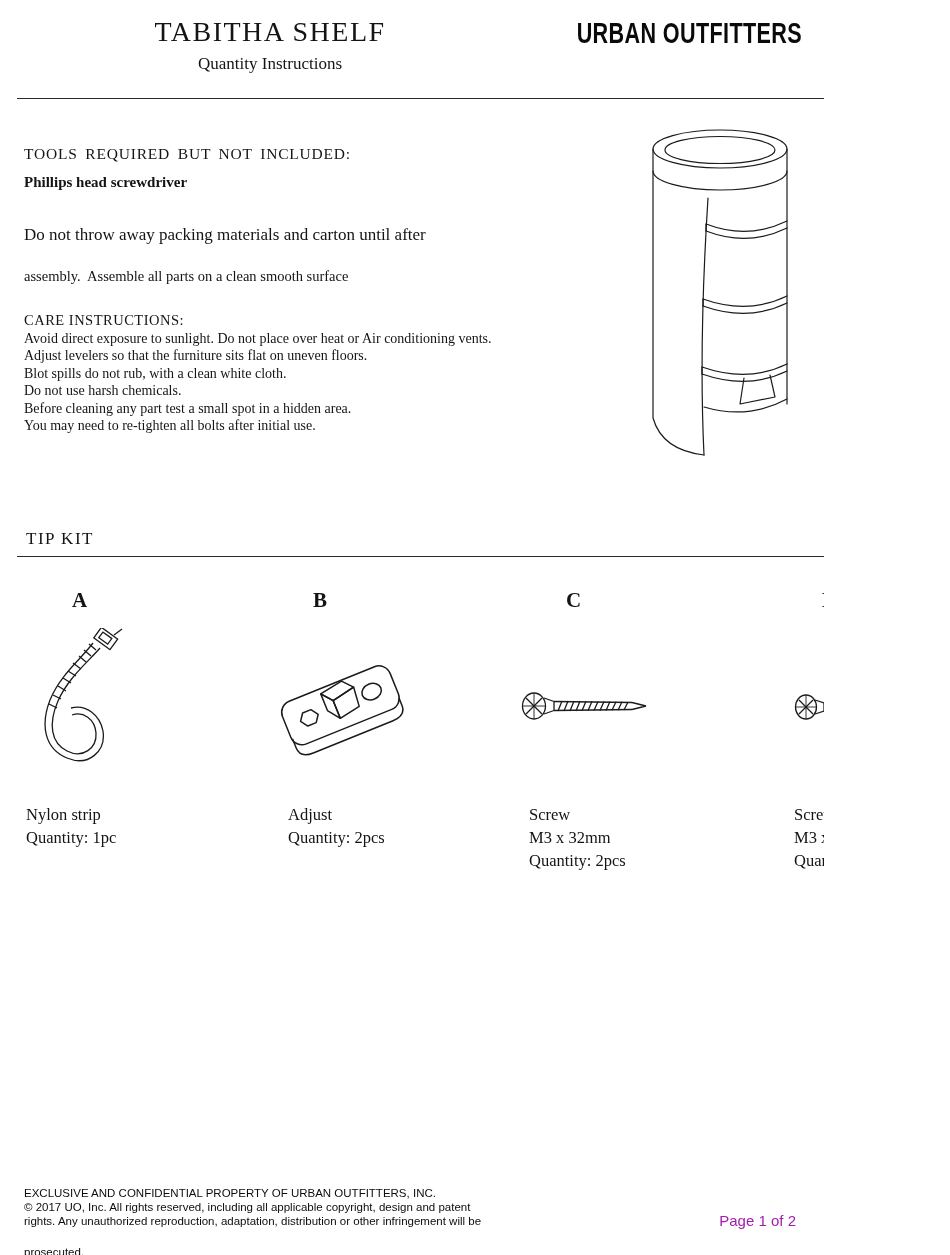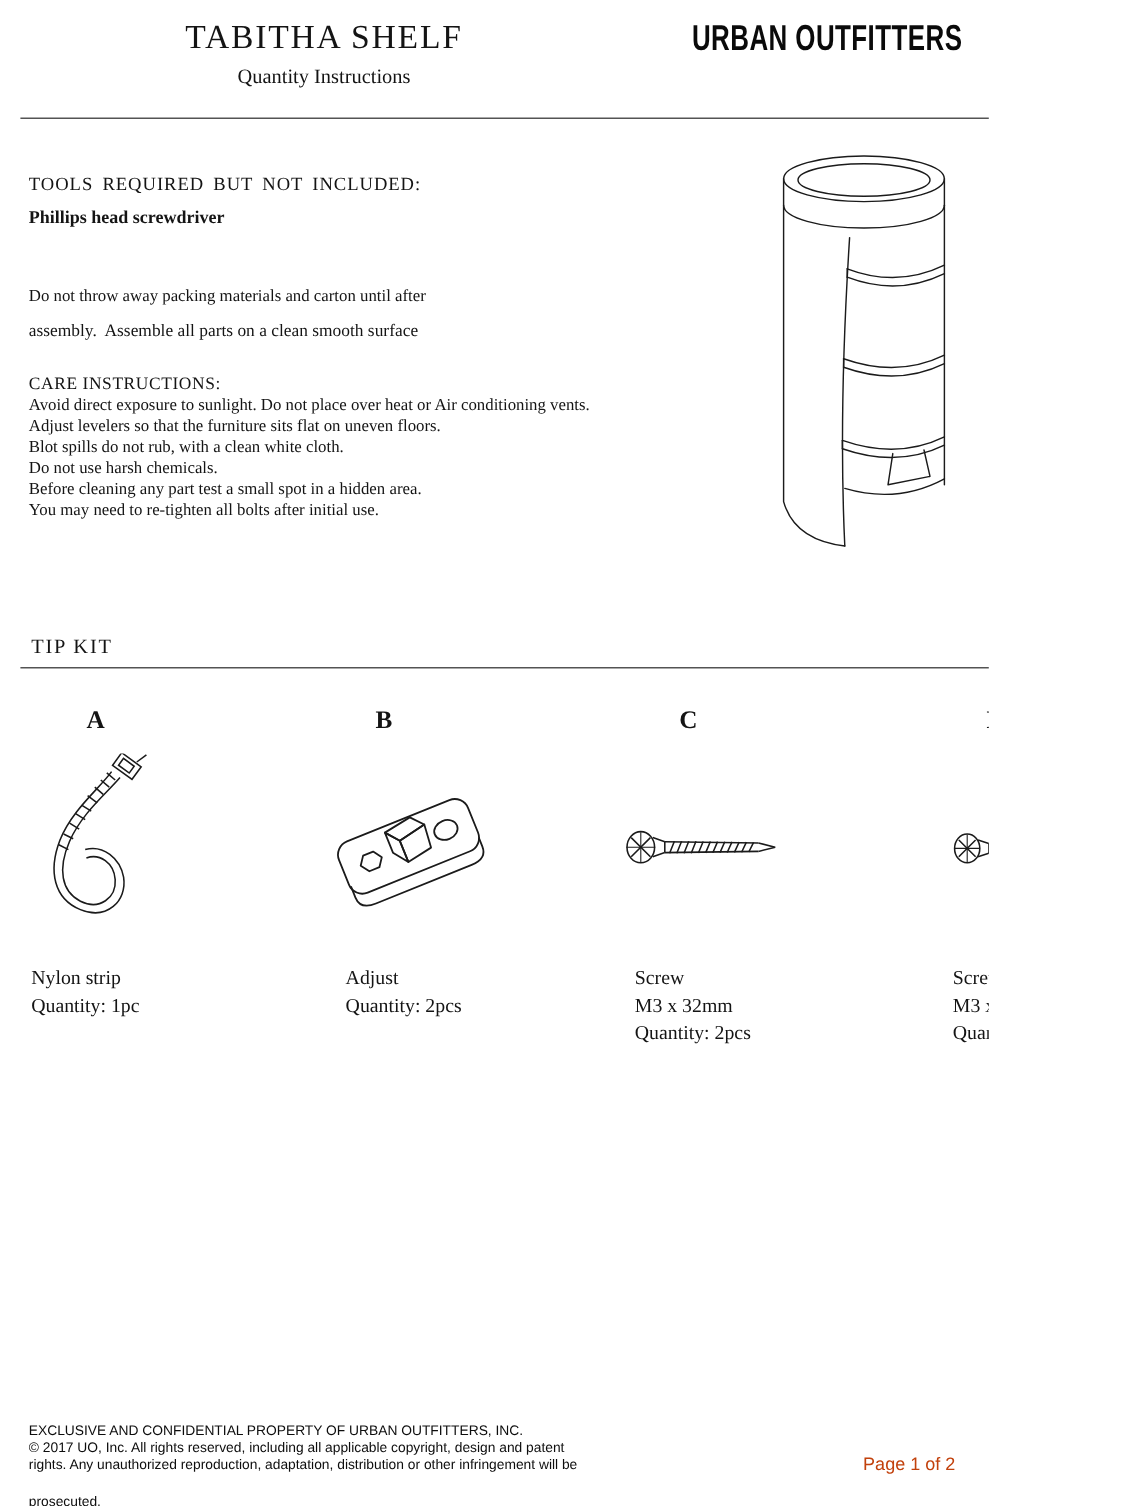--- a/index.html
+++ b/index.html
@@ -17,21 +17,21 @@
     letter-spacing:0.5px; transform:scaleX(0.72); transform-origin:100% 50%;
     white-space:nowrap; color:#0a0a0a;
   }
   .rule { position:absolute; left:17px; width:916px; border:0; border-top:1.6px solid #2a2a2a; margin:0; }
   .rule-1 { top:98px; }
   .rule-2 { top:556px; }
   
   .abs { position:absolute; }
   .tools-heading { left:24px; top:145px; font-size:15.5px; letter-spacing:0.8px; word-spacing:3px; }
   .tools-item    { left:24px; top:174px; font-size:15px; font-weight:700; }
-  .note-1 { left:24px; top:240px; font-size:14px; }
+  .note-1 { left:24px; top:225px; font-size:17px; }
   .note-2 { left:24px; top:268px; font-size:14.5px; white-space:pre-wrap; }
   .care-heading { left:24px; top:312px; font-size:14.5px; letter-spacing:0.5px; }
   .care-lines { left:24px; top:330px; font-size:14px; line-height:17.4px; width:600px; }
   
   .shelf-art { position:absolute; left:646px; top:126px; width:148px; height:340px; }
   
   .tipkit-heading { left:26px; top:529px; font-size:17px; letter-spacing:1.5px; font-weight:400; margin:0; }
   .part { position:absolute; top:588px; }
   .part-letter { font-size:21px; font-weight:700; height:32px; }
   .part-art { height:183px; }
@@ -56,21 +56,21 @@
   .footer-lines {
     position:absolute; left:24px; top:1186px;
     font-family:"Liberation Sans", sans-serif; font-size:11.5px; line-height:14px; color:#0d0d0d;
   }
   .footer-cut {
     position:absolute; left:24px; top:1246px;
     font-family:"Liberation Sans", sans-serif; font-size:11.5px; color:#0d0d0d;
   }
   .page-num {
     position:absolute; right:28px; top:1212px;
-    font-family:"Liberation Sans", sans-serif; font-size:15px; color:#c2410c;
+    font-family:"Liberation Sans", sans-serif; font-size:15px; color:#a21caf;
   }
 </style>
 </head>
 <body>
 
 <div class="page">
 
   <div class="title-block">
     <h1 class="doc-title">TABITHA SHELF</h1>
     <div class="doc-subtitle">Quantity Instructions</div>

